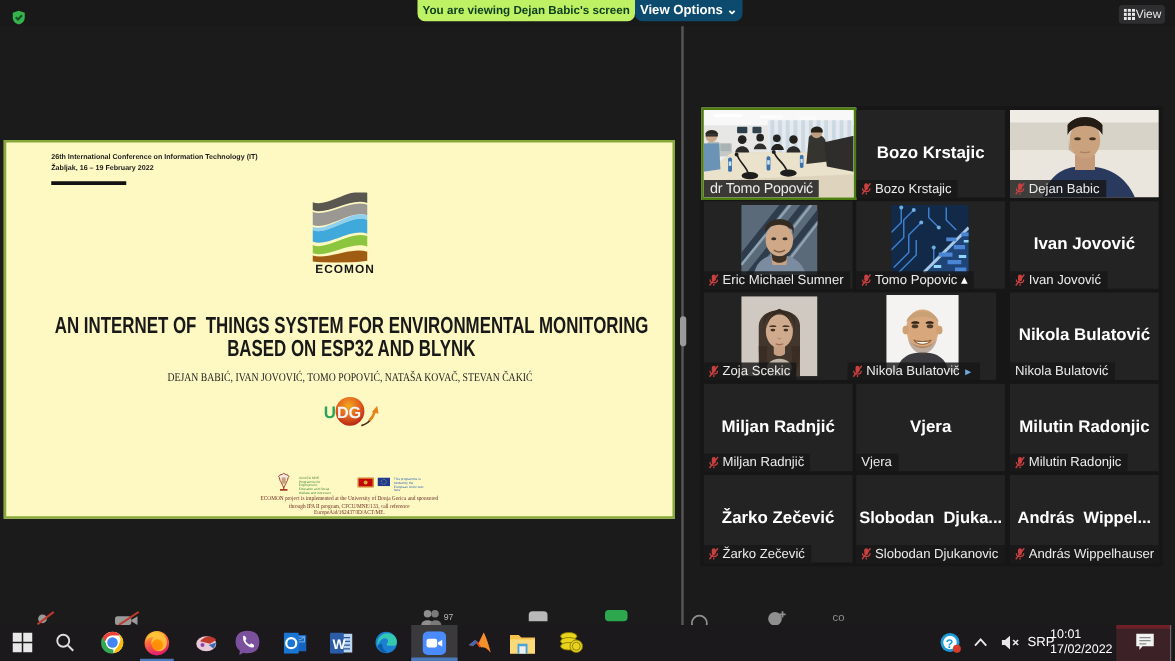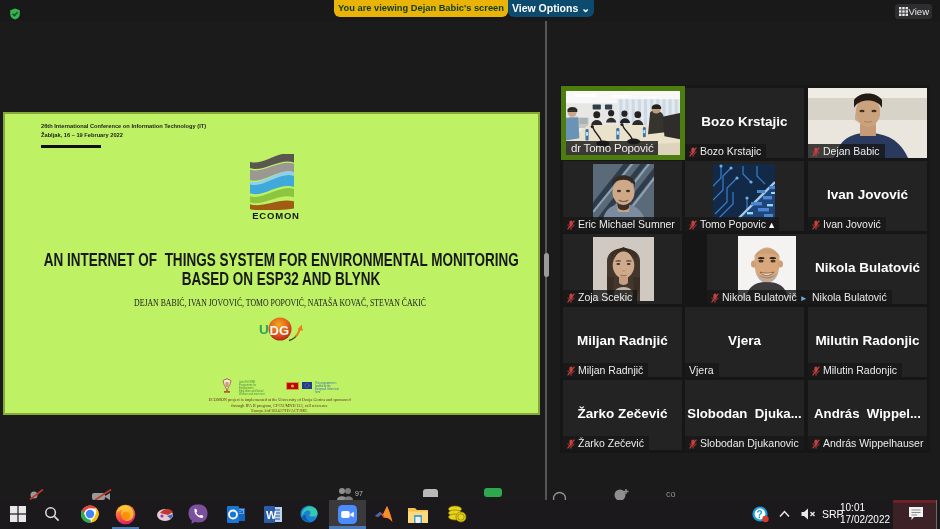--- a/index.html
+++ b/index.html
@@ -1,29 +1,29 @@
 <!DOCTYPE html>
 <html><head>
 <meta charset="utf-8">
 <style>
   html,body{margin:0;padding:0;}
   body{width:940px;height:529px;background:#1b1b1b;overflow:hidden;position:relative;
        font-family:"Liberation Sans", sans-serif;}
   .abs{position:absolute;}
   
   #topbar{left:0;top:0;width:940px;height:21px;background:#191919;}
-  #greenpill{left:334px;top:0;width:174px;height:17px;background:#eab308;border-radius:0 0 6px 6px;
+  #greenpill{left:334px;top:0;width:174px;height:17px;background:#bef264;border-radius:0 0 6px 6px;
      color:#0d3d1f;font-size:9.3px;font-weight:bold;text-align:center;line-height:17px;white-space:nowrap;}
   #viewopts{left:508px;top:0;width:86px;height:17px;background:#0c4a6e;border-radius:0 0 6px 6px;
      color:#fff;font-size:10.5px;font-weight:bold;text-align:center;line-height:17px;}
   #viewbtn{left:895px;top:4px;width:37px;height:15px;background:#2e2d30;border-radius:3px;
      color:#e8e8e8;font-size:10px;line-height:15px;padding-left:0;text-align:right;}
   #viewbtn span{margin-right:3px;font-size:9.5px;}
   
-  #slide{left:3px;top:112px;width:533px;height:299px;background:#bef264;border:2px solid #87a93a;overflow:hidden;}
+  #slide{left:3px;top:112px;width:533px;height:299px;background:#fef9c3;border:2px solid #87a93a;overflow:hidden;}
   .conf{left:36px;top:8px;color:#1c1c1c;font-size:5.7px;font-weight:bold;line-height:8.8px;letter-spacing:0;}
   .confbar{left:36px;top:31px;width:60px;height:2.5px;background:#111;}
   #ecologo{left:245px;top:40px;}
   #ecomontxt{left:243px;top:96px;width:56px;text-align:center;color:#171717;
      font-size:9.5px;font-weight:bold;letter-spacing:0.8px;}
   .title{left:10px;top:136px;width:533px;display:flex;flex-direction:column;align-items:center;color:#191919;
      font-size:18.5px;font-weight:bold;line-height:19px;}
   .title .cond{display:inline-block;transform:scaleX(0.73);transform-origin:center;white-space:nowrap;}
   .authors{left:8px;top:184px;width:533px;text-align:center;color:#222;
      font-family:"Liberation Serif",serif;font-size:9.5px;}
@@ -133,21 +133,21 @@
   <div class="abs bottext">ECOMON project is implemented at the University of Donja Gorica and sponsored<br>
       through IPA II program, CFCU/MNE/133, call reference<br>EuropeAid/162437/ID/ACT/ME.</div>
 </div>
 
 <div class="abs" id="sep"></div>
 <div class="abs" id="sephandle"></div>
 
 <div id="gallery">
   <div class="abs" style="left:560px;top:85px;width:370px;height:368px;background:#161616;"></div>
 
-  <div class="tile" style="left:561px;top:86px;width:124px;height:74px;border:5px solid #4d7c0f;box-sizing:border-box;background:#e8e8e6;box-shadow:inset 0 0 0 1px #8cb842;">
+  <div class="tile" style="left:561px;top:86px;width:124px;height:74px;border:2px solid #4d7c0f;box-sizing:border-box;background:#e8e8e6;box-shadow:inset 0 0 0 1px #8cb842;">
     <svg width="120" height="70" viewBox="0 0 117 68" preserveAspectRatio="none" style="display:block">
       <rect width="117" height="68" fill="#edeff0"></rect>
       <rect x="0" y="0" width="117" height="12" fill="#f7f8f7"></rect>
       <rect x="8" y="3" width="22" height="2.6" fill="#ffffff"></rect>
         <rect x="44" y="4" width="18" height="2.6" fill="#fdfdfd"></rect>
         <rect x="74" y="5" width="14" height="2.2" fill="#fbfbfb"></rect>
 
       <rect x="50" y="8" width="67" height="40" fill="#e4eaef"></rect>
       <g fill="#cdd9e2">
           <rect x="52" y="8" width="3" height="40"></rect>
@@ -365,21 +365,21 @@
       <path d="M47 40 C47 52 45 58 43 64 L39 64 C41 56 41 48 40 40 Z" fill="#3a2d23"></path>
     </svg>
     <div class="lbl"><svg width="8" height="10" viewBox="0 0 8 10">
           <rect x="2.4" y="0.5" width="3.2" height="5.5" rx="1.6" fill="#c94040"></rect>
           <path d="M1 4.5 C1 8 7 8 7 4.5" stroke="#c94040" stroke-width="1" fill="none"></path>
           <line x1="4" y1="8" x2="4" y2="9.6" stroke="#c94040" stroke-width="1"></line>
           <line x1="7.4" y1="0.6" x2="0.6" y2="9.4" stroke="#c94040" stroke-width="1.1"></line>
         </svg>Zoja Scekic</div>
   </div>
 
-  <div class="tile" style="left:707px;top:234px;">
+  <div class="tile" style="left:678px;top:234px;">
     <svg width="58" height="62" viewBox="0 0 58 62" style="display:block;position:absolute;left:31px;top:2px;">
       <rect width="58" height="62" fill="#f4f3f1"></rect>
       <path d="M8 62 C10 50 18 46 29 46 C40 46 48 50 50 62 Z" fill="#3c3a3e"></path>
       <ellipse cx="29" cy="27" rx="13" ry="15.5" fill="#d8a87c"></ellipse>
       <path d="M16 22 C18 10 40 10 42 22 C38 16 20 16 16 22 Z" fill="#caa077"></path>
       <g fill="#4c3a28">
           <ellipse cx="23" cy="25" rx="2.6" ry="1.6"></ellipse>
           <ellipse cx="35" cy="25" rx="2.6" ry="1.6"></ellipse>
         </g>
       <g fill="#2e2318">

